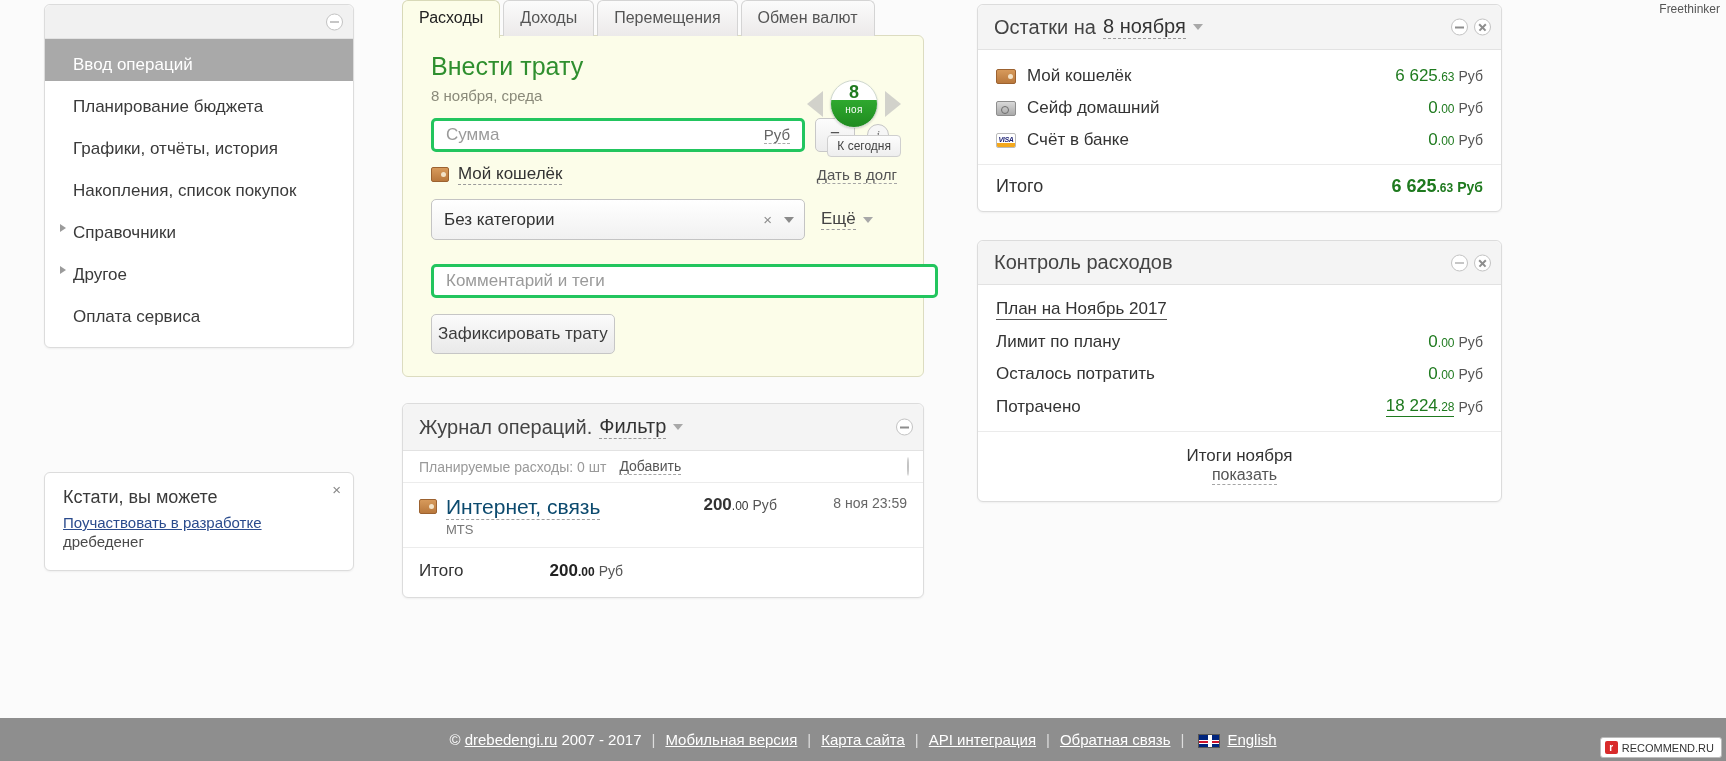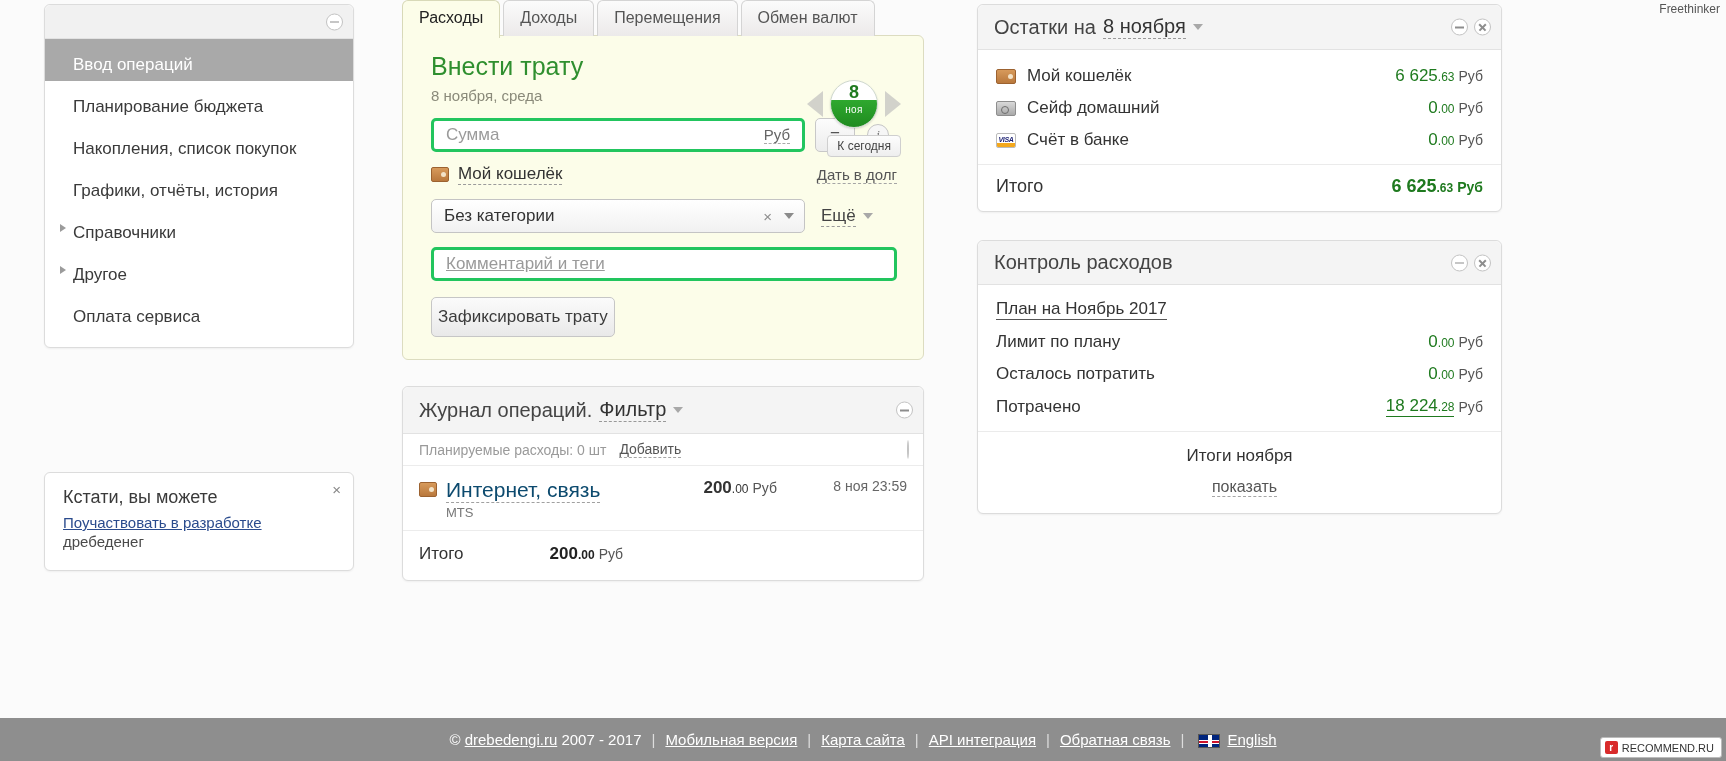--- a/index.html
+++ b/index.html
@@ -149,32 +149,32 @@
   .wallet-row { display:flex; align-items:center; margin-top:12px; width:466px; }
   .wallet-ico {
     width:18px;height:15px;border-radius:2px;margin-right:9px;
     background:linear-gradient(#d79a5b,#b9783c); border:1px solid #9c6230; position:relative;
   }
   .wallet-ico::after{content:"";position:absolute;right:2px;top:4px;width:5px;height:5px;border-radius:50%;background:#f3e3c8;}
   .wallet-name { font-size:17px;color:#333;border-bottom:1px dashed #9b9b9b;cursor:pointer; }
   .debt-link { margin-left:auto; font-size:15px;color:#555;border-bottom:1px dashed #a5a5a5;cursor:pointer; }
 
   .select-box {
-    width:374px;height:34px;border:1px solid #c4c4c4;border-radius:5px;
+    width:374px;height:41px;border:1px solid #c4c4c4;border-radius:5px;
     background:linear-gradient(#ffffff,#f1f1f1);
     display:flex;align-items:center;padding:0 10px 0 12px;font-size:17px;color:#333;cursor:pointer;
   }
   .sel-x { margin-left:auto;color:#8d8d8d;font-size:15px;cursor:pointer; }
   .sel-caret {
     width:0;height:0;margin-left:12px;
     border-left:5px solid transparent;border-right:5px solid transparent;border-top:6px solid #8b8b8b;
   }
   .more-link { margin-left:16px;font-size:17px;color:#444;border-bottom:1px dashed #9b9b9b;cursor:pointer; }
 
-  #comment-input { width:466px; height:34px; margin-top:14px;text-decoration:underline; }
+  #comment-input { width:507px; height:34px; margin-top:24px; }
 
   .submit-btn {
     margin-top:16px; font-size:17px; color:#3b3b3b; padding:9px 6px;
     background:linear-gradient(#fbfbfb,#e9e9e9); border:1px solid #c6c6c6;
     border-radius:5px; cursor:pointer; display:inline-block;
   }
 
   
   #journal { margin-top:26px; }
   #journal .panel-head { padding:11px 16px; }
@@ -225,21 +225,21 @@
   .ct-row { display:flex; align-items:center; padding:6px 18px; font-size:17px; }
   .ct-row .nm { color:#333; }
   .ct-row .vl { margin-left:auto; color:#1f7a1f; }
   .ct-row .vl.link { border-bottom:1px solid #1f7a1f; cursor:pointer; }
   .plan-link {
     display:inline-block;margin:14px 0 6px 18px;font-size:17px;color:#333;
     border-bottom:1px solid #555;cursor:pointer;
   }
   .ct-foot { display:flex;align-items:center;padding:14px 18px 16px;border-top:1px solid #ebebeb;font-size:17px;margin-top:8px;flex-direction:column; }
   .ct-foot .lbl { color:#333; }
-  .ct-foot .lk { margin-left:10px;color:#555;border-bottom:1px dashed #a5a5a5;cursor:pointer;font-size:16px;margin-top:12px; }
+  .ct-foot .lk { margin-left:10px;color:#555;border-bottom:1px dashed #a5a5a5;cursor:pointer;font-size:16px; }
 
   
   #footer {
     position:absolute; left:0; right:0; bottom:0; height:43px;
     background:#8e8e8e; display:flex; align-items:center; justify-content:center;
     color:#fff; font-size:15px;
   }
   #footer a { color:#fff; text-decoration:underline; cursor:pointer; }
   #footer .sep { margin:0 10px; color:#ddd; }
   .flag {
@@ -269,22 +269,22 @@
 
   <div class="panel" id="sidebar">
     <div class="panel-head">
       <div class="hdr-btns">
         <div class="circ-btn minus"></div>
       </div>
     </div>
     <ul class="menu" id="menu">
         <li class="active "><span>Ввод операций</span></li>
         <li class=""><span>Планирование бюджета</span></li>
+        <li class=""><span>Графики, отчёты, история</span></li>
         <li class=""><span>Накопления, список покупок</span></li>
-        <li class=""><span>Графики, отчёты, история</span></li>
         <li class="expandable"><span class="tri"></span><span>Справочники</span></li>
         <li class="expandable"><span class="tri"></span><span>Другое</span></li>
         <li class=""><span>Оплата сервиса</span></li>
       </ul>
   </div>
 
   <div class="panel" id="promo">
     <span class="promo-x">×</span>
     <div class="ttl">Кстати, вы можете</div>
     <a>Поучаствовать в разработке</a>

